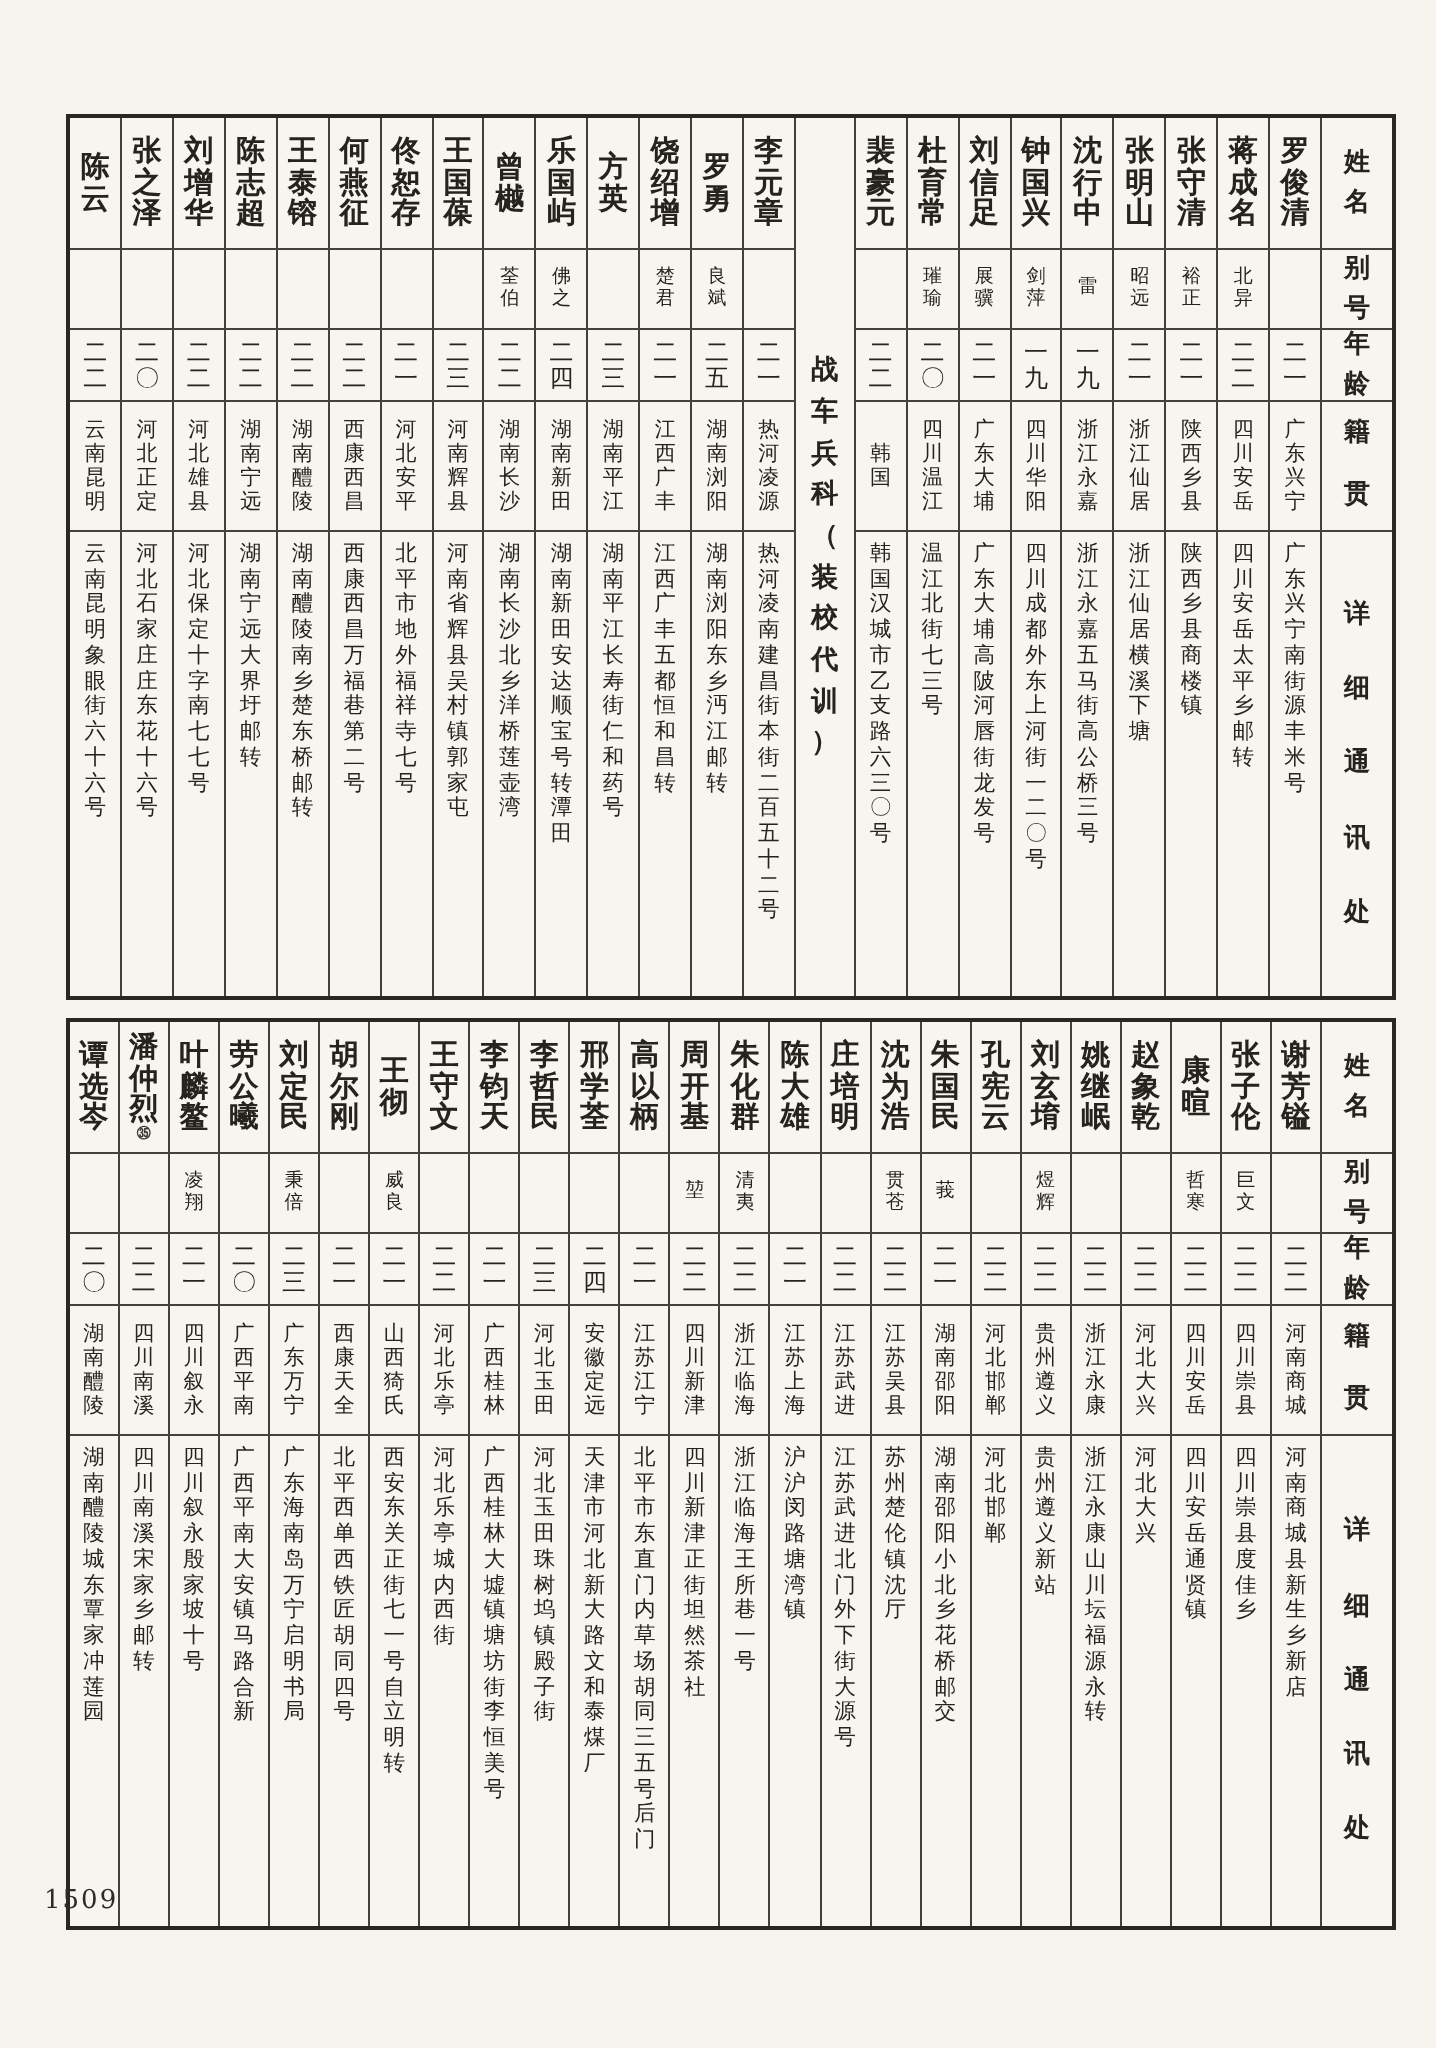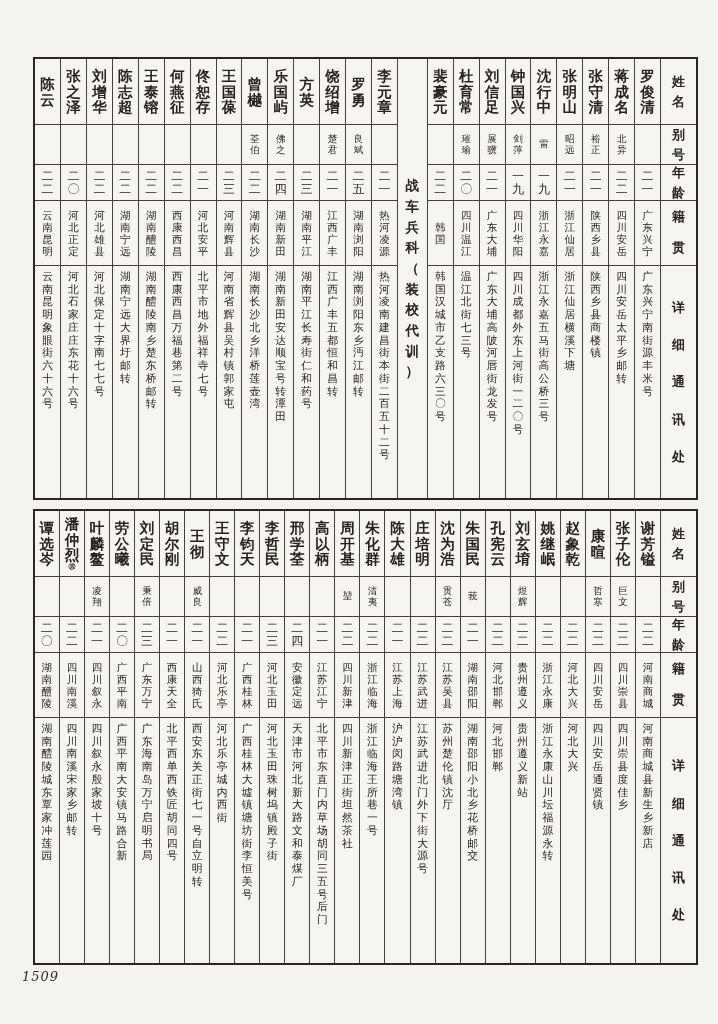--- a/index.html
+++ b/index.html
@@ -43,22 +43,22 @@
   .header-col .c-name,.header-col .c-alias,.header-col .c-age{font-size:13px;}
   .header-col .c-origin{font-size:13px;}
   .header-col .c-address{font-size:13px;align-items:center;padding-top:0;}
   .header-col .v>div{margin:3px 0;}
   .header-col .c-address .v>div{margin:11px 0;}
   .header-col .c-origin .v>div{margin:8px 0;}
   .divider-col .v{justify-content:center;}
   .divider-col .v>div{font-size:13.5px;font-weight:bold;margin:3.2px 0;}
   .name-note{font-size:7px;line-height:1;margin-top:1px;color:#3a3631;}
   .page-number{
-    position:absolute;left:22px;top:969px;
-    font-size:13px;letter-spacing:1px;font-style:italic;color:#2e2a25;
+    position:absolute;left:22px;top:943px;
+    font-size:13px;letter-spacing:1px;color:#2e2a25;
   }
 </style>
 </head>
 <body>
 
 <div>
   <div class="vtable" id="table-top">
       <div class="col header-col">
         <div class="cell c-name">
           <div class="v">

